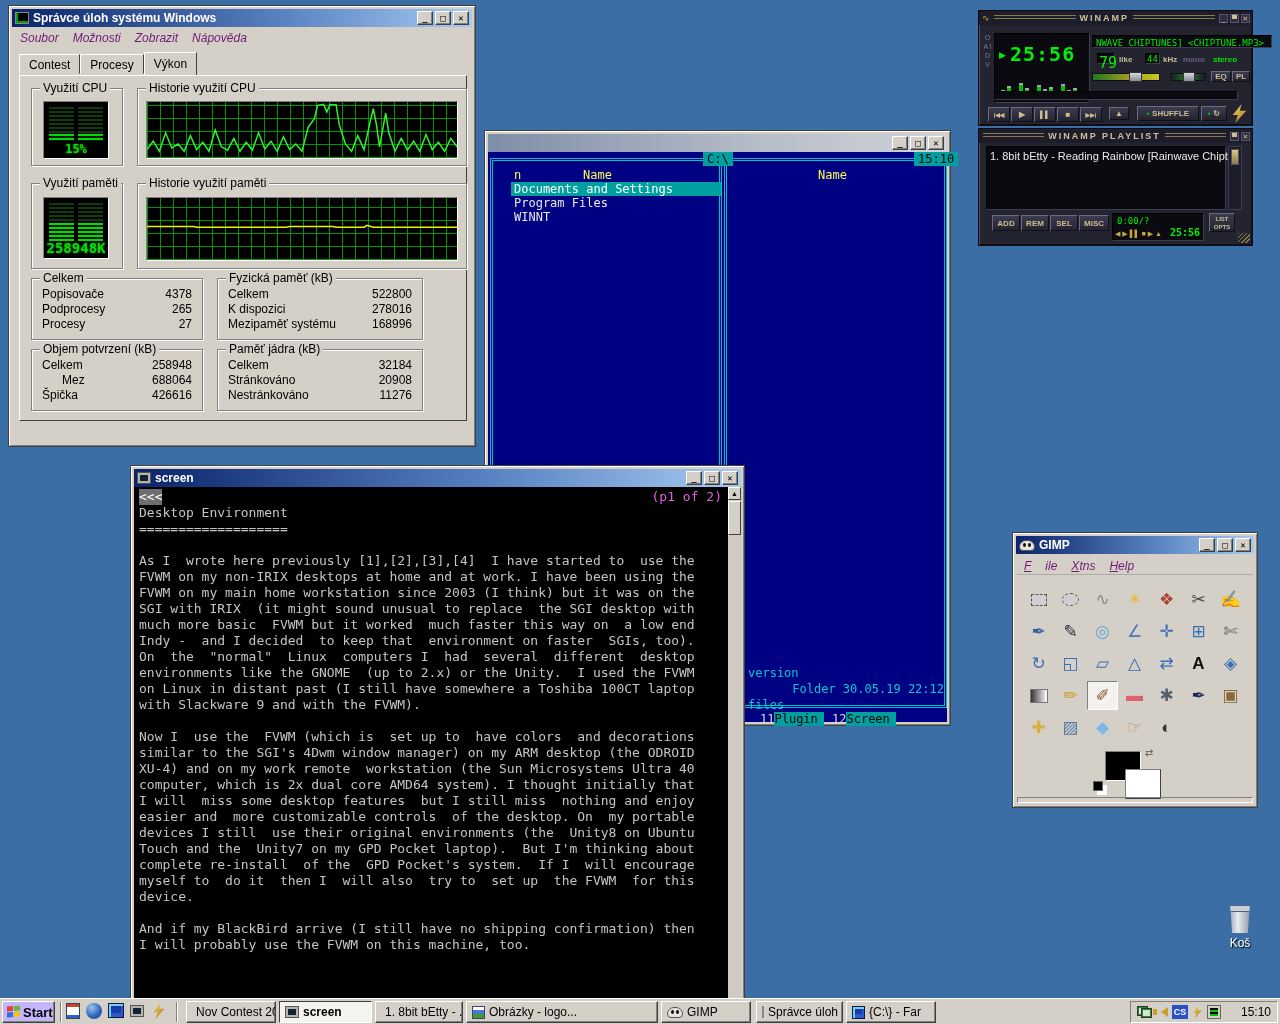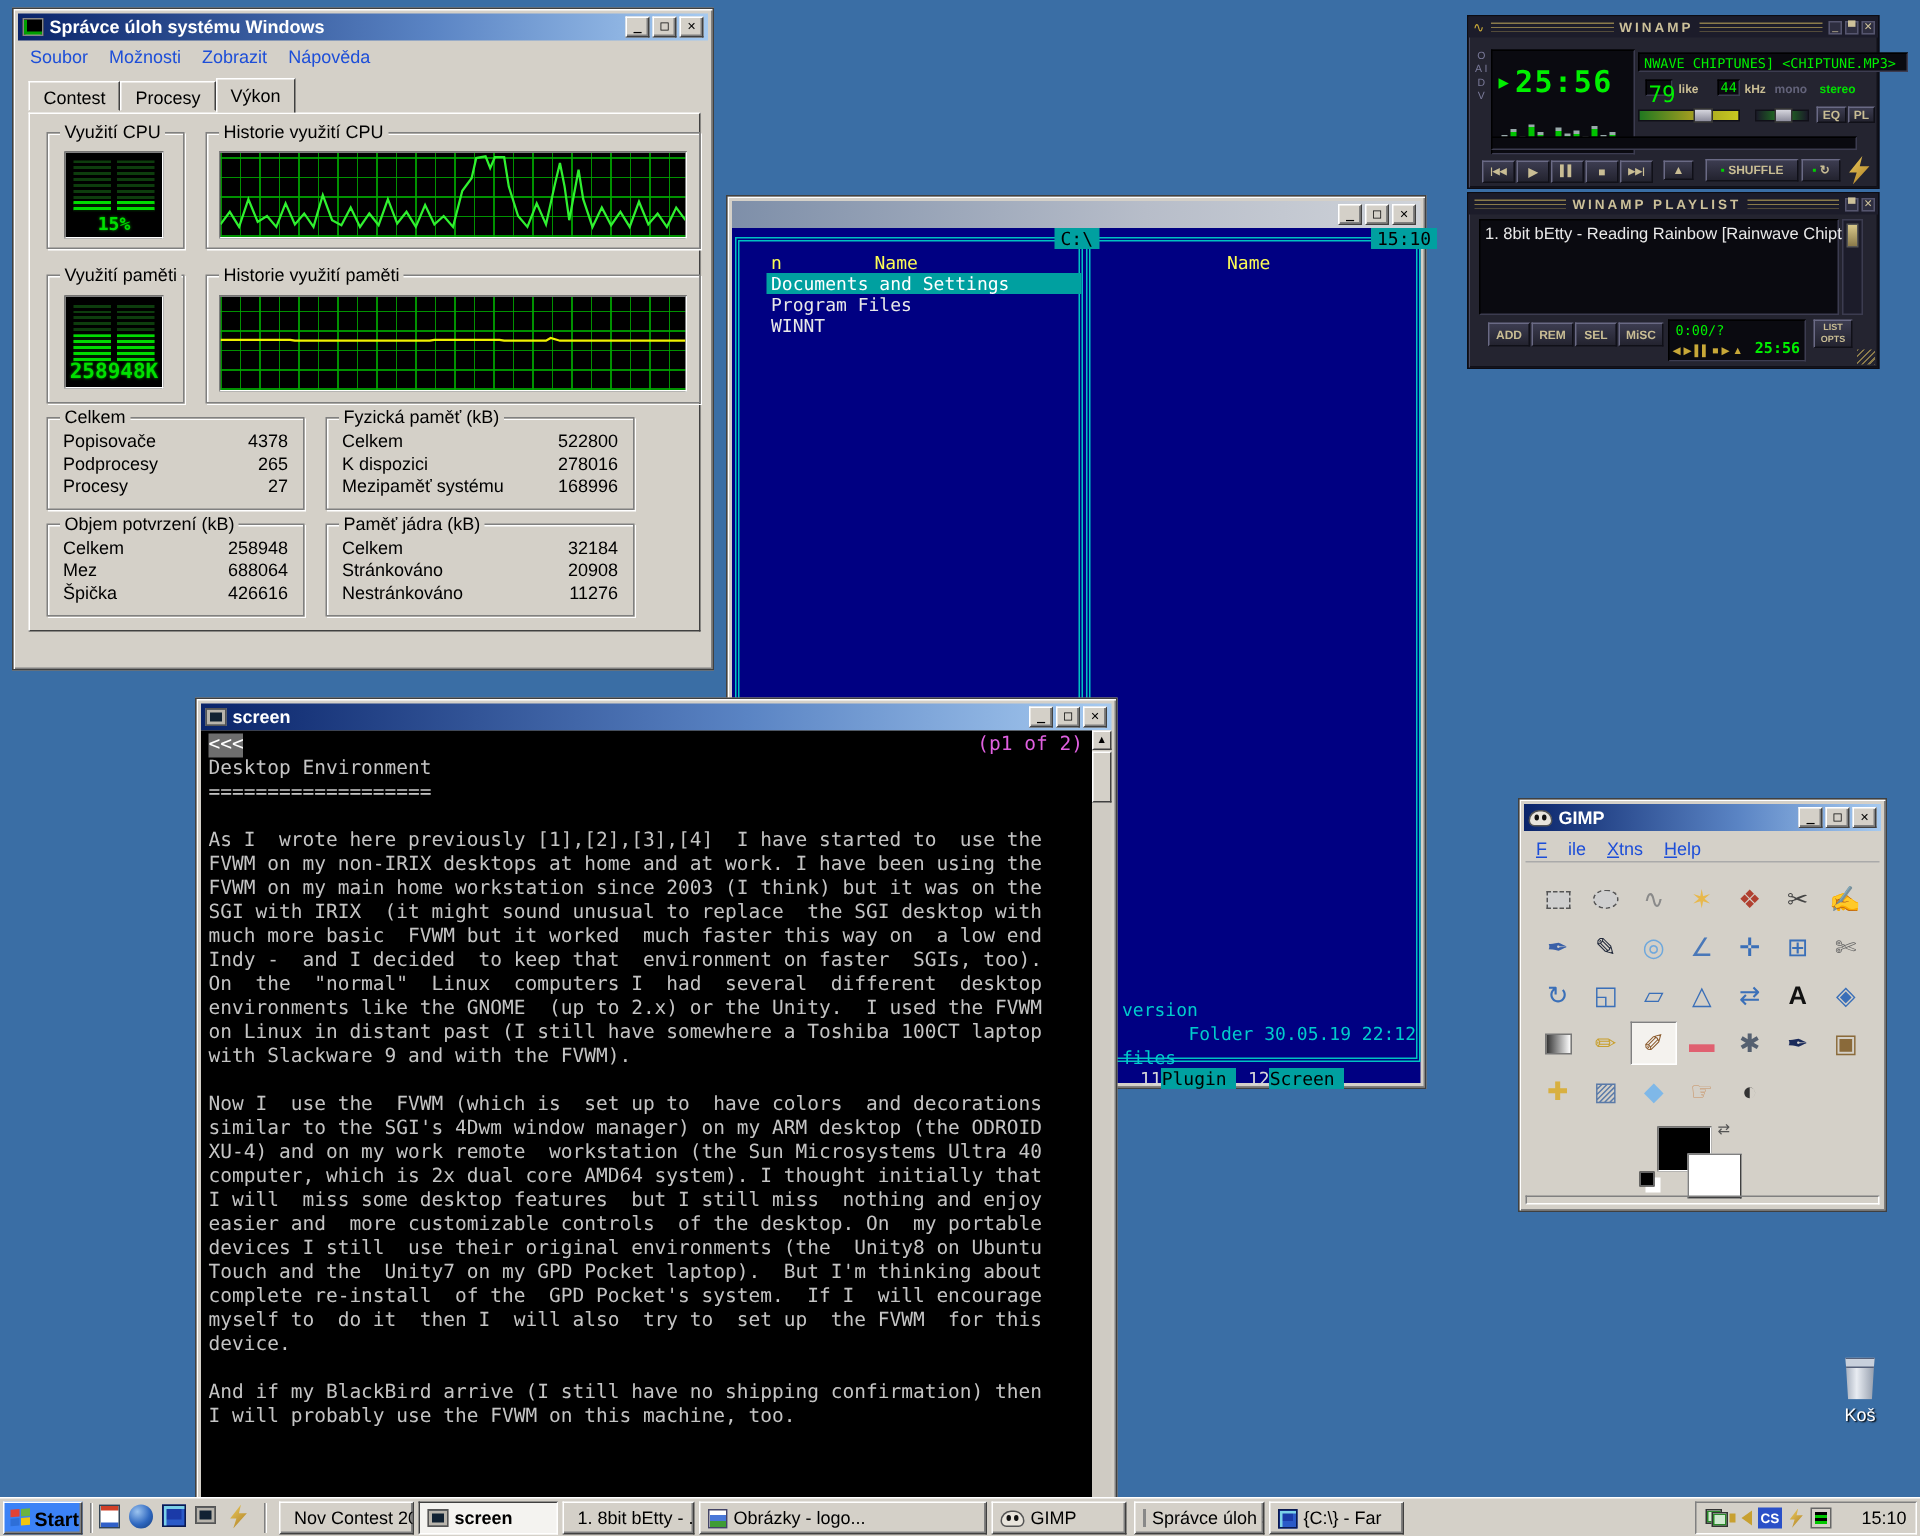--- a/index.html
+++ b/index.html
@@ -16,21 +16,21 @@
           display:flex; align-items:center; padding:0 3px; gap:4px; }
   .tbar.inactive { background:linear-gradient(90deg,#7E8FA9,#B7BDC9 60%,#CFD3D9); }
   .tbar .ttl { color:#fff; font-weight:bold; font-size:12px; flex:1 1 auto;
                white-space:nowrap; overflow:hidden; }
   .wbtns { display:flex; gap:2px; }
   .wb { width:16px; height:14px; background:#D4D0C8; border:1px solid;
         border-color:#fff #404040 #404040 #fff; box-shadow:inset -1px -1px 0 #808080;
         font-size:9px; line-height:12px; text-align:center; color:#000; font-weight:bold;
         font-family:"DejaVu Sans Mono",monospace; }
   .menubar { position:absolute; left:4px; right:4px; top:23px; height:18px;
-             display:flex; align-items:center; font-size:12px; color:#1d4ed8; }
+             display:flex; align-items:center; font-size:12px; color:#701a75;font-style:italic; }
   .menubar span { padding:1px 7px; }
 
   
   .etch { position:absolute; border:1px solid #808080;
           box-shadow:1px 1px 0 #fff, inset 1px 1px 0 #fff; }
   .etch > .glabel { position:absolute; top:-8px; left:8px; background:#D4D0C8;
                     padding:0 3px; font-size:12px; color:#000; }
   .ledbox { position:absolute; background:#000; border:1px solid;
             border-color:#808080 #fff #fff #808080; }
   .ledcols { position:absolute; left:5px; right:5px; top:5px; bottom:17px; }
@@ -110,21 +110,21 @@
            justify-content:center; font-size:17px; }
   .gtool.selected { background:#F4F2EE; border:1px solid; border-color:#808080 #fff #fff #808080; }
   .t-rect i { width:16px; height:12px; border:1px dashed #555; display:block; background:#cfcfcf; }
   .t-oval i { width:17px; height:13px; border:1px dashed #555; border-radius:50%; display:block; background:#cfcfcf; }
   .t-grad i { width:18px; height:14px; display:block; border:1px solid #777;
               background:linear-gradient(90deg,#333,#fff); }
 
   
   .taskbar { position:absolute; left:0; bottom:0; width:1280px; height:26px; background:#D4D0C8;
              border-top:1px solid #fff; z-index:50; }
-  .startbtn { position:absolute; left:2px; top:2px; width:53px; height:22px; background:#3b82f6;
+  .startbtn { position:absolute; left:2px; top:2px; width:53px; height:22px; background:#c4b5fd;
               border:1px solid; border-color:#fff #404040 #404040 #fff;
               box-shadow:inset -1px -1px 0 #808080; display:flex; align-items:center;
               gap:3px; padding:0 4px; font-weight:bold; font-size:13px; }
   .flag { width:14px; height:12px; display:grid; grid-template-columns:6px 6px;
           grid-template-rows:5px 5px; gap:1px; transform:skewY(-4deg); }
   .flag i:nth-child(1){background:#E34234}.flag i:nth-child(2){background:#6CB33F}
   .flag i:nth-child(3){background:#2E6FD8}.flag i:nth-child(4){background:#F2C50F}
   .tb-sep { position:absolute; top:3px; width:2px; height:20px;
             border-left:1px solid #808080; border-right:1px solid #fff; }
   .taskbtn { position:absolute; top:2px; height:22px; background:#D4D0C8;
@@ -354,21 +354,21 @@
   <div class="etch" style="left:208px; top:272px; width:206px; height:62px;">
     <span class="glabel">Fyzická paměť (kB)</span>
     <div class="statrow" style="top:8px;"><span>Celkem</span><span class="v">522800</span></div>
     <div class="statrow" style="top:23px;"><span>K dispozici</span><span class="v">278016</span></div>
     <div class="statrow" style="top:38px;"><span>Mezipaměť systému</span><span class="v">168996</span></div>
   </div>
 
   <div class="etch" style="left:22px; top:343px; width:172px; height:62px;">
     <span class="glabel">Objem potvrzení (kB)</span>
     <div class="statrow" style="top:8px;"><span>Celkem</span><span class="v">258948</span></div>
-    <div class="statrow" style="top:23px;"><span>Mez</span><span class="v">688064</span></div>
+    <div class="statrow" style="top:23px;margin-left:20px;"><span>Mez</span><span class="v">688064</span></div>
     <div class="statrow" style="top:38px;"><span>Špička</span><span class="v">426616</span></div>
   </div>
 
   <div class="etch" style="left:208px; top:343px; width:206px; height:62px;">
     <span class="glabel">Paměť jádra (kB)</span>
     <div class="statrow" style="top:8px;"><span>Celkem</span><span class="v">32184</span></div>
     <div class="statrow" style="top:23px;"><span>Stránkováno</span><span class="v">20908</span></div>
     <div class="statrow" style="top:38px;"><span>Nestránkováno</span><span class="v">11276</span></div>
   </div>
 

